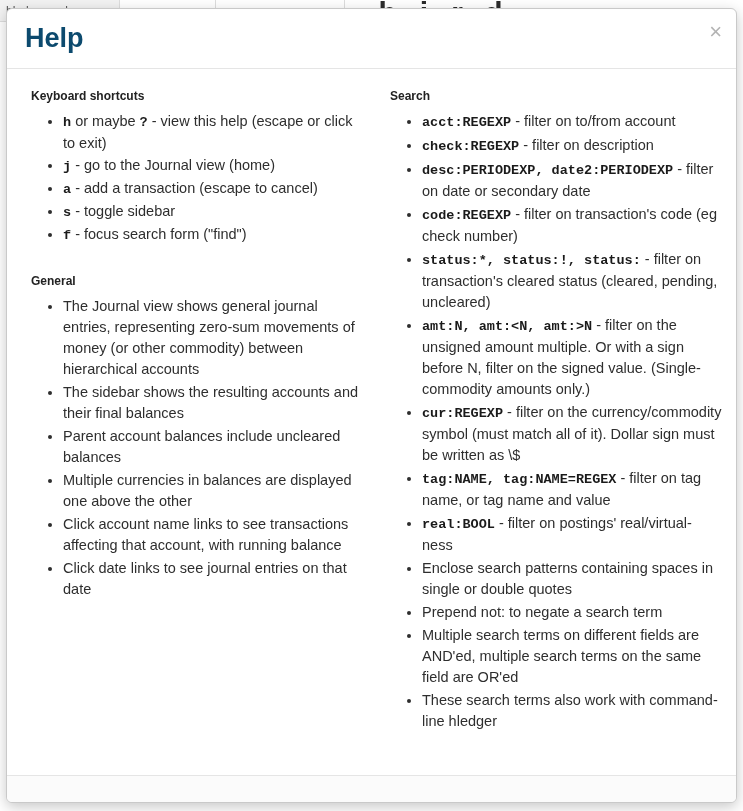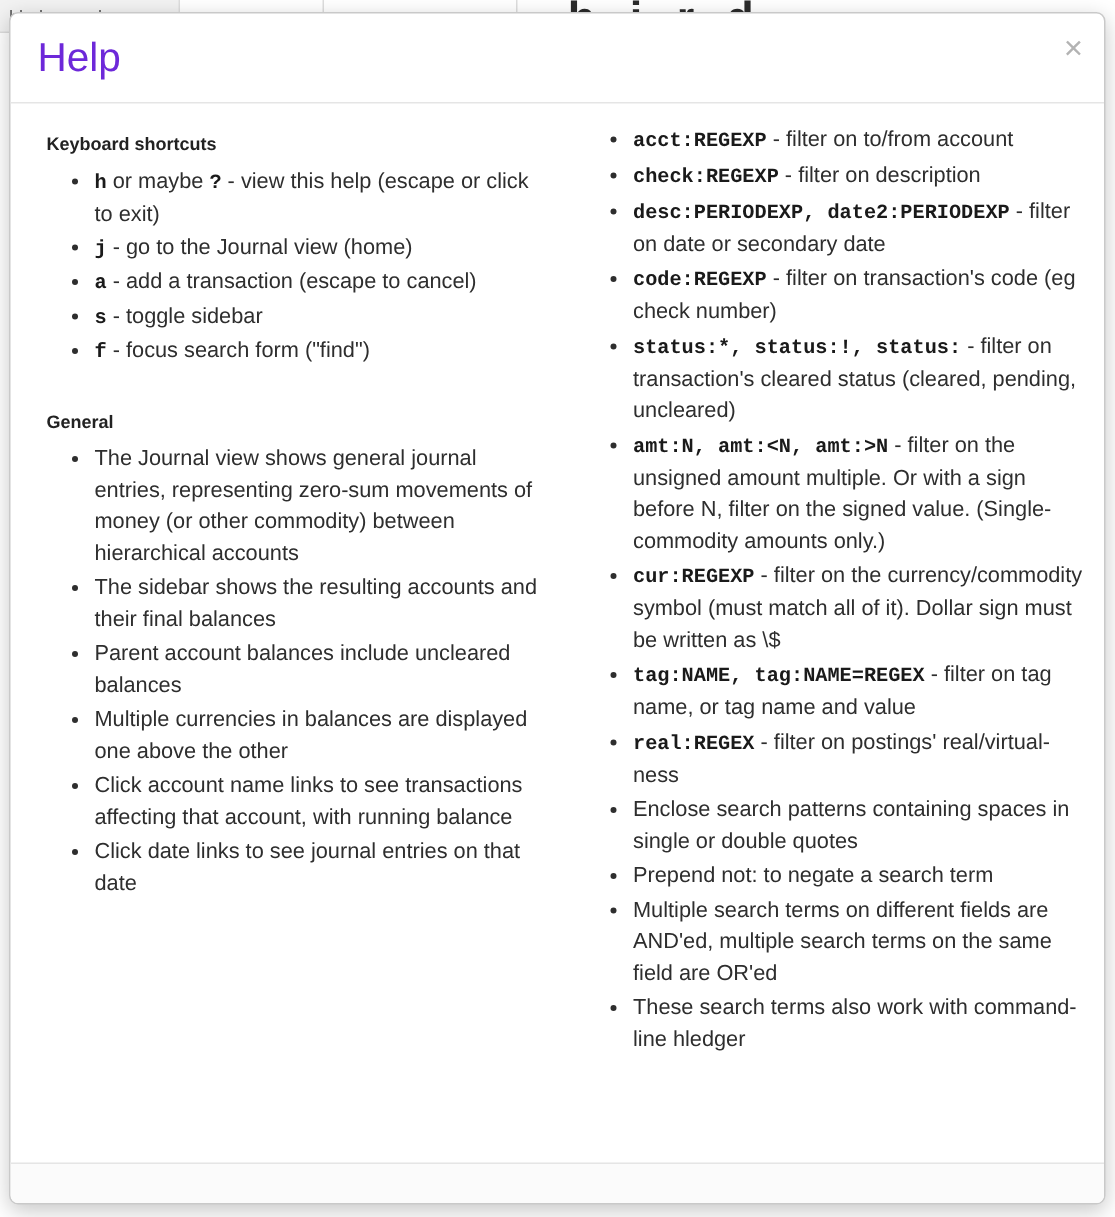--- a/index.html
+++ b/index.html
@@ -76,22 +76,22 @@
     position: relative;
     height: 60px;
     border-bottom: 1px solid #e5e5e5;
     box-sizing: border-box;
   }
   .modal-title {
     position: absolute;
     left: 18px;
     top: 14px;
     font-size: 27px;
-    color: #6d28d9;
-    font-weight: normal;
+    color: #0c4a6e;
+    font-weight: bold;
     margin: 0;
   }
   .modal-close {
     position: absolute;
     right: 14px;
     top: 12px;
     font-size: 22px;
     line-height: 22px;
     color: #b3b3b3;
     cursor: pointer;
@@ -188,30 +188,31 @@
         <li>The Journal view shows general journal entries, representing zero-sum movements of money (or other commodity) between hierarchical accounts</li>
         <li>The sidebar shows the resulting accounts and their final balances</li>
         <li>Parent account balances include uncleared balances</li>
         <li>Multiple currencies in balances are displayed one above the other</li>
         <li>Click account name links to see transactions affecting that account, with running balance</li>
         <li>Click date links to see journal entries on that date</li>
       </ul>
     </div>
 
     <div class="col col-right">
+      <h4 class="section-heading">Search</h4>
       <ul class="help-list spaced">
         <li><code class="mono">acct:REGEXP</code><span> - filter on to/from account</span></li>
         <li><code class="mono">check:REGEXP</code><span> - filter on description</span></li>
         <li><code class="mono">desc:PERIODEXP, date2:PERIODEXP</code><span> - filter on date or secondary date</span></li>
         <li><code class="mono">code:REGEXP</code><span> - filter on transaction's code (eg check number)</span></li>
         <li><code class="mono">status:*, status:!, status:</code><span> - filter on transaction's cleared status (cleared, pending, uncleared)</span></li>
         <li><code class="mono">amt:N, amt:&lt;N, amt:&gt;N</code><span> - filter on the unsigned amount multiple. Or with a sign before N, filter on the signed value. (Single-commodity amounts only.)</span></li>
         <li><code class="mono">cur:REGEXP</code><span> - filter on the currency/commodity symbol (must match all of it). Dollar sign must be written as \$</span></li>
         <li><code class="mono">tag:NAME, tag:NAME=REGEX</code><span> - filter on tag name, or tag name and value</span></li>
-        <li><code class="mono">real:REGEX</code><span> - filter on postings' real/virtual-ness</span></li>
+        <li><code class="mono">real:BOOL</code><span> - filter on postings' real/virtual-ness</span></li>
         <li>Enclose search patterns containing spaces in single or double quotes</li>
         <li><span>Prepend not: to negate a search term</span></li>
         <li>Multiple search terms on different fields are AND'ed, multiple search terms on the same field are OR'ed</li>
         <li>These search terms also work with command-line hledger</li>
       </ul>
     </div>
 
   </div>
 
   <div class="modal-footer"></div>

